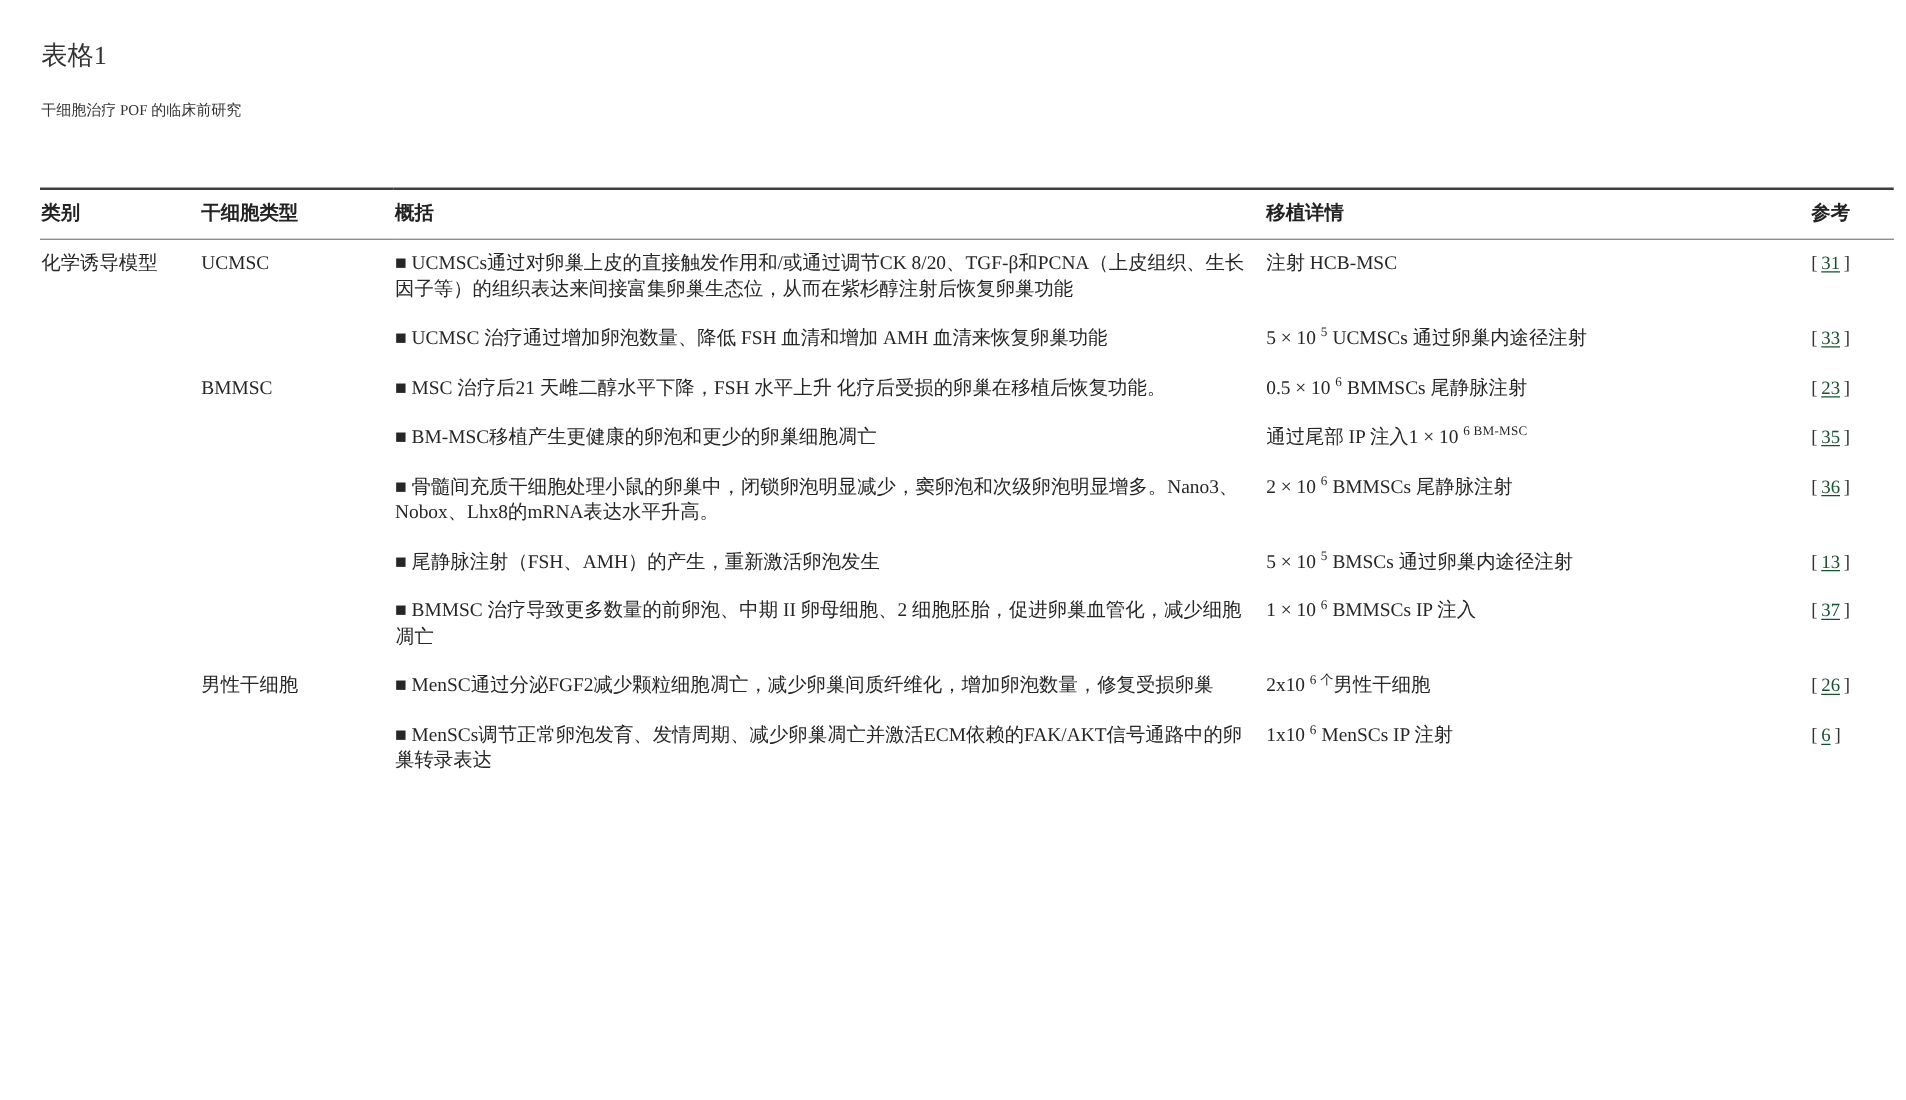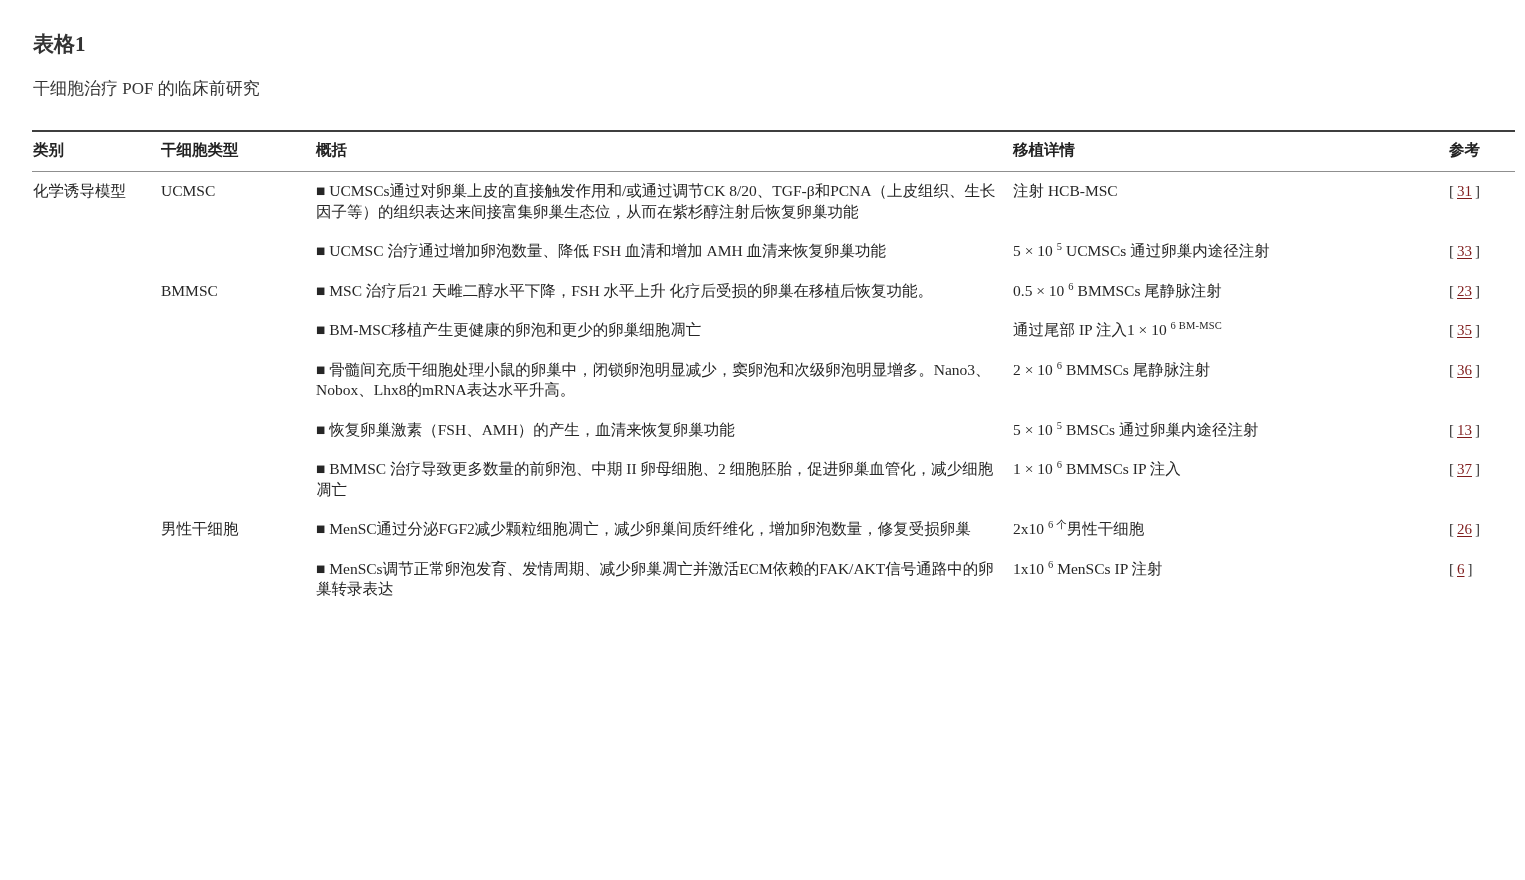--- a/index.html
+++ b/index.html
@@ -2,44 +2,44 @@
 <html><head>
 <meta charset="utf-8">
 <style>
   html,body{margin:0;padding:0;background:#ffffff;}
   body{
     width:1525px;height:880px;overflow:hidden;
     font-family:"Liberation Serif","DejaVu Serif",serif;
     color:#2b2b2b;
   }
   .page{padding:25px 32px 0 32px;}
-  .doc-title{font-size:21px;line-height:22px;font-weight:700;margin:8px 0 0 1px;color:#333;}
-  .doc-subtitle{font-size:17px;line-height:19px;margin:24px 0 0 1px;color:#333;}
+  .doc-title{font-size:21px;line-height:22px;font-weight:400;margin:8px 0 0 1px;color:#333;}
+  .doc-subtitle{font-size:12px;line-height:19px;margin:24px 0 0 1px;color:#333;}
   table.pre-table{
-    margin-top:32px;border-collapse:collapse;table-layout:fixed;
+    margin-top:52px;border-collapse:collapse;table-layout:fixed;
     width:1483px;border-top:2px solid #3f3f3f;
   }
   table.pre-table col.c1{width:128px;}
   table.pre-table col.c2{width:155px;}
   table.pre-table col.c3{width:697px;}
   table.pre-table col.c4{width:436px;}
   table.pre-table col.c5{width:67px;}
   thead th{
     text-align:left;vertical-align:middle;font-weight:700;font-size:15.5px;
     padding:8px 10px 10px 1px;border-bottom:1px solid #8f8f8f;color:#222;
   }
   tbody td{
     vertical-align:top;font-size:15.5px;line-height:20.5px;
     padding:0 16px 19px 1px;color:#262626;
   }
   tbody tr:first-child td{padding-top:9px;}
   td.ref-cell{padding-right:0;white-space:nowrap;font-size:15px;}
   .ref-bracket{color:#333;}
   a.ref-link{
-    color:#7f1d1d;text-decoration:underline;text-underline-offset:2px;
+    color:#14532d;text-decoration:underline;text-underline-offset:2px;
     margin:0 3px;cursor:pointer;
   }
   sup.exp{font-size:10.5px;line-height:0;vertical-align:6px;letter-spacing:0.2px;}
 </style>
 </head>
 <body>
 
 <div class="page">
   <div class="doc-title">表格1</div>
   <div class="doc-subtitle">干细胞治疗 POF 的临床前研究</div>
@@ -93,21 +93,21 @@
       <tr>
         <td></td>
         <td></td>
         <td>■ 骨髓间充质干细胞处理小鼠的卵巢中，闭锁卵泡明显减少，窦卵泡和次级卵泡明显增多。Nano3、Nobox、Lhx8的mRNA表达水平升高。</td>
         <td><span>2 × 10 </span><sup class="exp">6</sup><span> BMMSCs 尾静脉注射</span></td>
         <td class="ref-cell"><span class="ref-bracket">[</span><a class="ref-link" href="#">36</a><span class="ref-bracket">]</span></td>
       </tr>
       <tr>
         <td></td>
         <td></td>
-        <td>■ 恢复卵巢激素（FSH、AMH）的产生，血清来恢复卵巢功能</td>
+        <td>■ 尾静脉注射（FSH、AMH）的产生，重新激活卵泡发生</td>
         <td><span>5 × 10 </span><sup class="exp">5</sup><span> BMSCs 通过卵巢内途径注射</span></td>
         <td class="ref-cell"><span class="ref-bracket">[</span><a class="ref-link" href="#">13</a><span class="ref-bracket">]</span></td>
       </tr>
       <tr>
         <td></td>
         <td></td>
         <td>■ BMMSC 治疗导致更多数量的前卵泡、中期 II 卵母细胞、2 细胞胚胎，促进卵巢血管化，减少细胞凋亡</td>
         <td><span>1 × 10 </span><sup class="exp">6</sup><span> BMMSCs IP 注入</span></td>
         <td class="ref-cell"><span class="ref-bracket">[</span><a class="ref-link" href="#">37</a><span class="ref-bracket">]</span></td>
       </tr>

